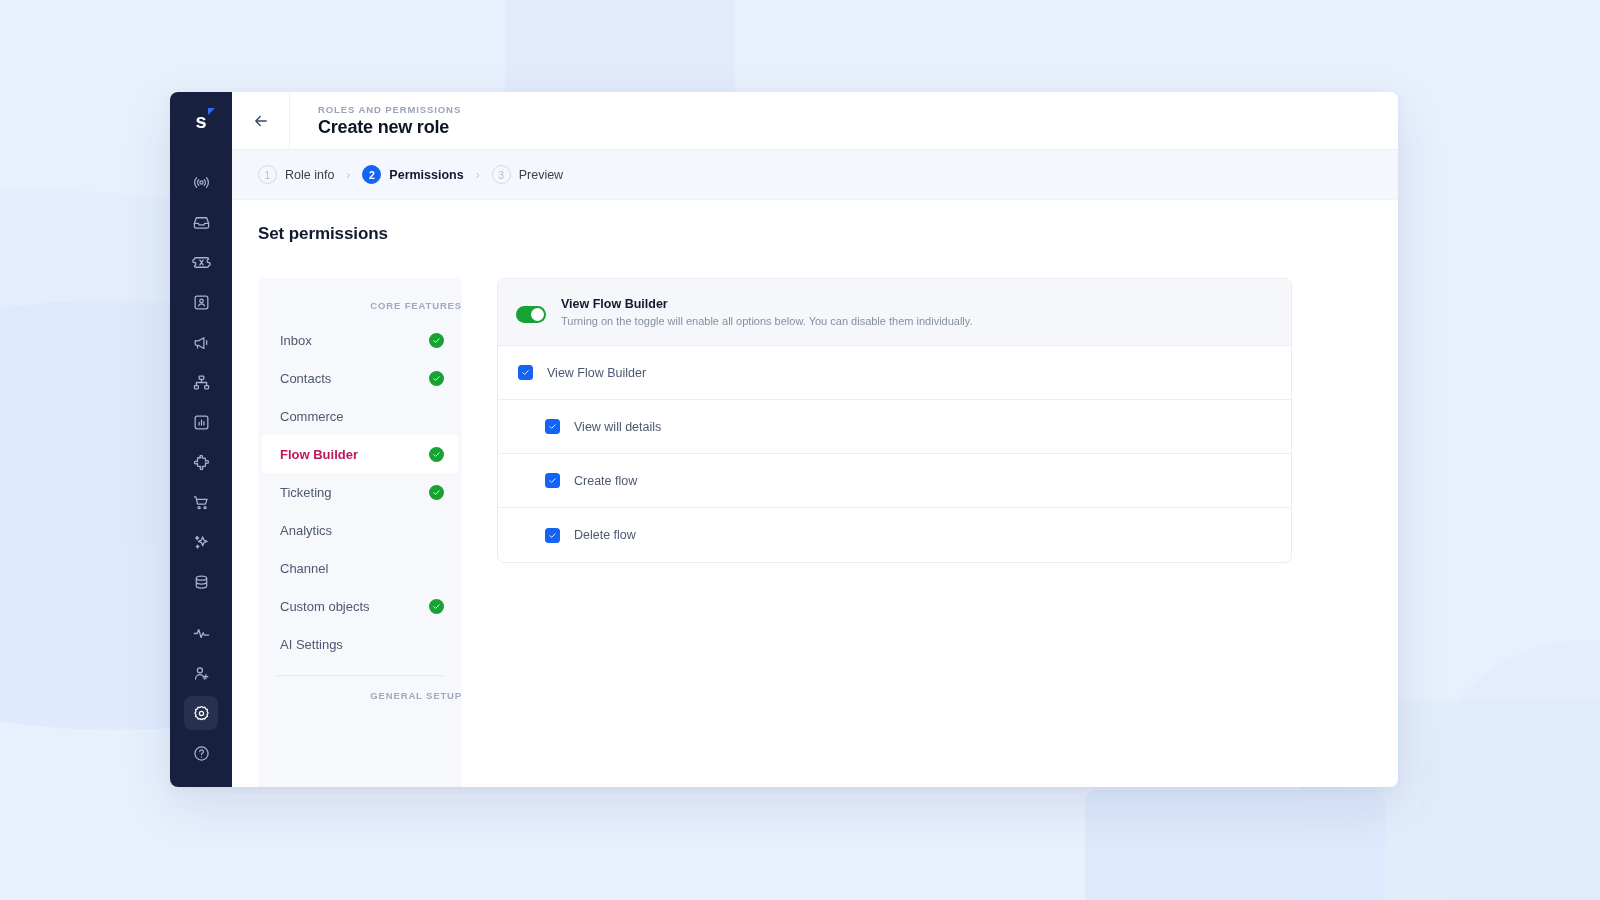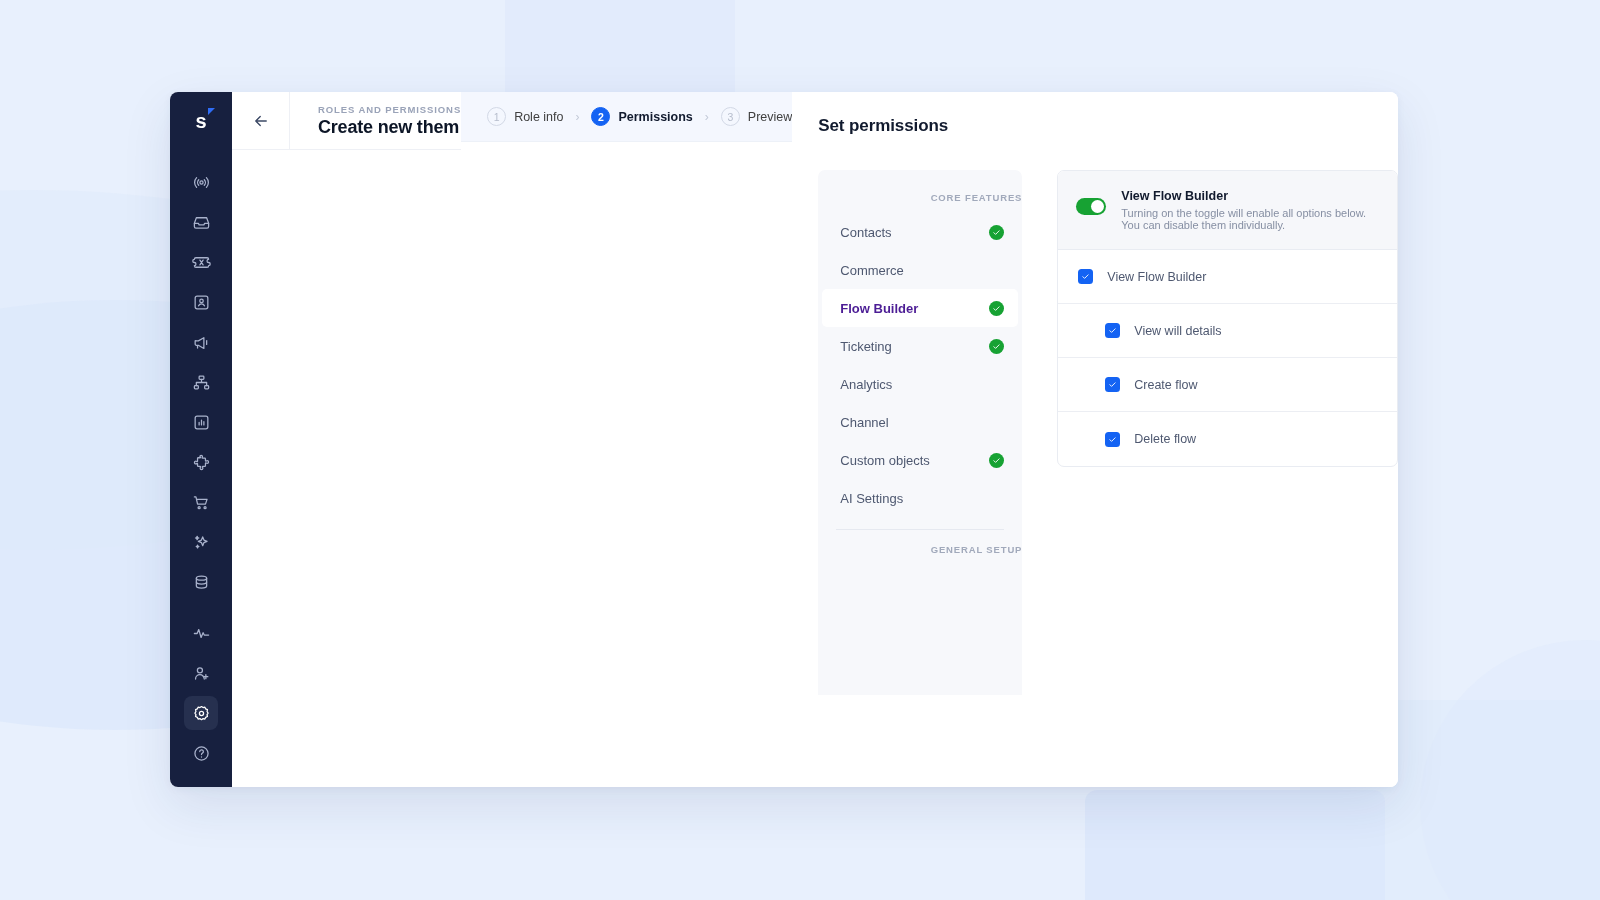--- a/index.html
+++ b/index.html
@@ -57,21 +57,21 @@
     display: flex; align-items: center; justify-content: center;
     border-radius: 8px; cursor: pointer;
   }
   .rail-btn svg { width: 19px; height: 19px; stroke: #a9b2cc; stroke-width: 1.6;
                   fill: none; stroke-linecap: round; stroke-linejoin: round; }
   .rail-btn.active { background: #26304f; }
   .rail-btn.active svg { stroke: #ffffff; }
   .rail-spacer { flex: 1 1 auto; }
 
   
-  .content { flex: 1 1 auto; display: flex; flex-direction: row; min-width: 0; }
+  .content { flex: 1 1 auto; display: flex; flex-direction: column; min-width: 0; }
   .topbar {
     height: 58px; background: #fff; display: flex; align-items: center;
     flex: none; border-bottom: 1px solid #eef0f5;
   }
   .backcell {
     width: 58px; height: 58px; display: flex; align-items: center; justify-content: center;
     border-right: 1px solid #eef0f5; cursor: pointer; flex: none;
   }
   .backcell svg { width: 18px; height: 18px; stroke: #3d4a66; stroke-width: 1.8;
                   fill: none; stroke-linecap: round; stroke-linejoin: round; }
@@ -118,21 +118,21 @@
     font-size: 9.5px; letter-spacing: .85px; color: #a1a9bb;
     text-transform: uppercase; font-weight: bold; padding: 0 0 10px 18px; text-align: right;
   }
   .feat-row {
     height: 38px; display: flex; align-items: center; justify-content: space-between;
     padding: 0 14px 0 18px; cursor: pointer; border-radius: 5px;
     margin: 0 4px;
   }
   .feat-row .fname { font-size: 13px; color: #4e5870; }
   .feat-row.active { background: #ffffff; }
-  .feat-row.active .fname { color: #4c1d95; font-weight: bold; }
+  .feat-row.active .fname { color: #be185d; font-weight: bold; }
   .check-badge {
     width: 15px; height: 15px; border-radius: 50%; background: #17a233;
     display: flex; align-items: center; justify-content: center; flex: none;
   }
   .check-badge svg { width: 9px; height: 9px; stroke: #fff; stroke-width: 2.4;
                      fill: none; stroke-linecap: round; stroke-linejoin: round; }
   .check-badge.hidden { visibility: hidden; }
   .nav-div { height: 1px; background: #e6e9f0; margin: 12px 18px 14px 18px; }
 
   
@@ -300,21 +300,21 @@
   <div class="content">
 
     <div class="topbar">
       <div class="backcell">
         <svg viewBox="0 0 24 24">
             <path d="M19 12H5M11 6l-6 6 6 6"></path>
           </svg>
       </div>
       <div class="titleblock">
         <div class="eyebrow">ROLES AND PERMISSIONS</div>
-        <div class="h1">Create new them</div>
+        <div class="h1">Create new role</div>
       </div>
     </div>
 
     <div class="stepper">
       <div class="step done">
         <span class="step-num">1</span>
         <span class="step-label">Role info</span>
       </div>
       <span class="chev">›</span>
       <div class="step current">
@@ -329,20 +329,28 @@
     </div>
 
     <div class="main">
       <div class="page-title">Set permissions</div>
 
       <div class="cols">
 
         <div class="featnav">
           <div class="sec-label">CORE FEATURES</div>
 
+          <div class="feat-row">
+            <span class="fname">Inbox</span>
+            <span class="check-badge">
+                <svg viewBox="0 0 24 24">
+                  <path d="M5 12.5l4.5 4.5L19 7.5"></path>
+                </svg>
+              </span>
+          </div>
           <div class="feat-row">
             <span class="fname">Contacts</span>
             <span class="check-badge">
                 <svg viewBox="0 0 24 24">
                   <path d="M5 12.5l4.5 4.5L19 7.5"></path>
                 </svg>
               </span>
           </div>
           <div class="feat-row">
             <span class="fname">Commerce</span>

